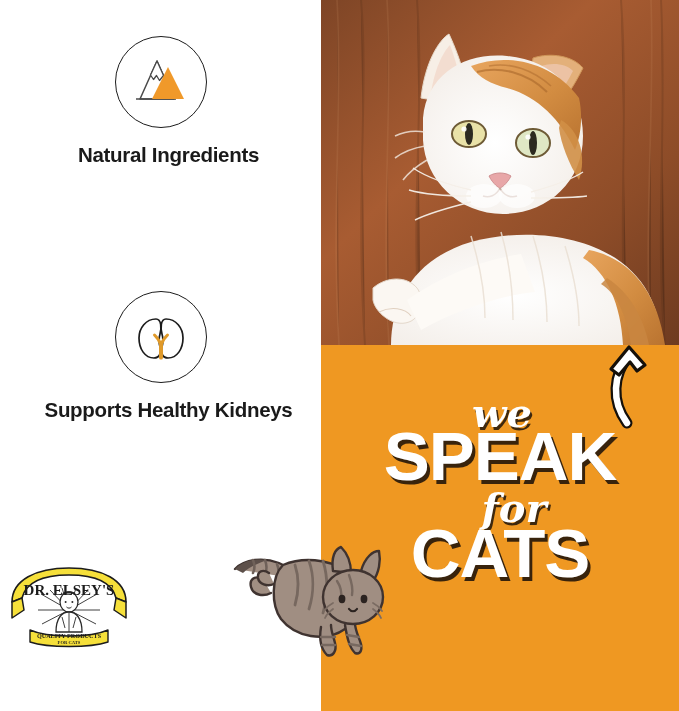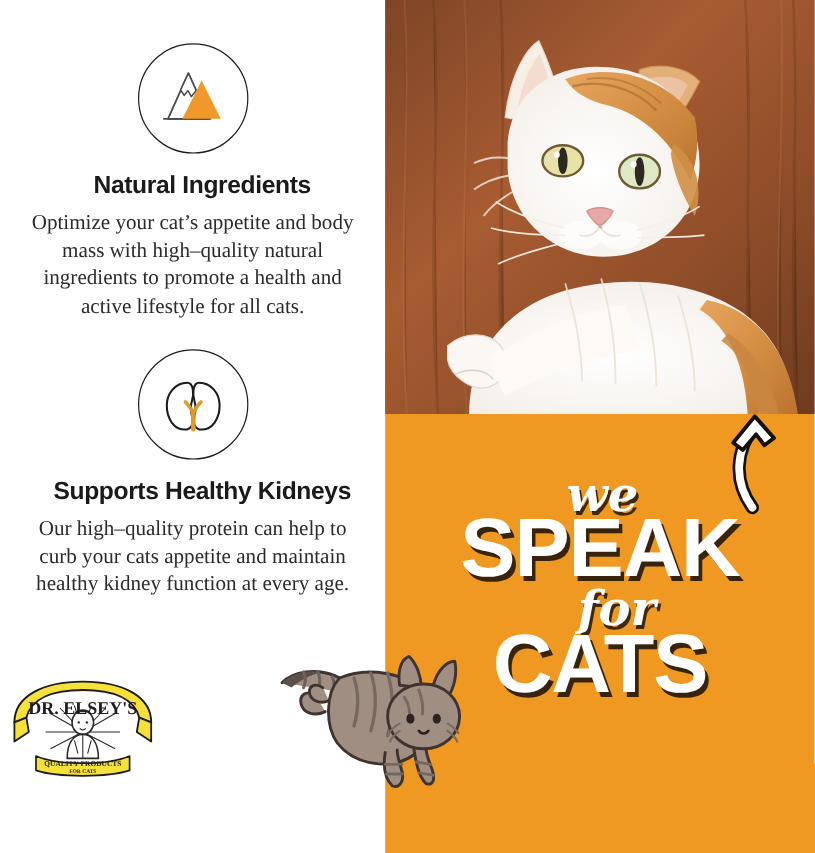--- a/index.html
+++ b/index.html
@@ -180,40 +180,38 @@
           <path d="M24 62 L41 24 L58 62 Z" fill="#ffffff" stroke="#4a4a4a" stroke-width="1.5" stroke-linejoin="round"></path>
           <path d="M34.5 38 L37.5 42.5 L40.5 38.5 L43.5 43.5 L47.5 38.5 L41 24 Z" fill="#ffffff" stroke="#4a4a4a" stroke-width="1.3" stroke-linejoin="round"></path>
           <line x1="20" y1="62" x2="60" y2="62" stroke="#4a4a4a" stroke-width="1.5"></line>
 
           <path d="M36 62 L52 30 L68 62 Z" fill="#f0992a"></path>
         </svg>
       </div>
 
       <div class="feature-title">Natural Ingredients</div>
 
-      <div class="feature-body">Optimize your cat’s appetite and body mass with high–quality natural ingredients to promote a health and active lifestyle for all cats.</div>
     </div>
 
     <div class="feature feature-2">
 
       <div class="icon-circle">
         <svg width="90" height="90" viewBox="0 0 90 90">
 
           <path d="M40 27 C30 27 23 36 23 46 C23 57 29 66 38 66 C43.5 66 45.5 61 44 55 C42.8 50.3 42.6 46.6 44 42 C45.6 36.3 45.5 27 40 27 Z" fill="#ffffff" stroke="#1c1c1c" stroke-width="1.7" stroke-linejoin="round"></path>
 
           <path d="M50 27 C60 27 67 36 67 46 C67 57 61 66 52 66 C46.5 66 44.5 61 46 55 C47.2 50.3 47.4 46.6 46 42 C44.4 36.3 44.5 27 50 27 Z" fill="#ffffff" stroke="#1c1c1c" stroke-width="1.7" stroke-linejoin="round"></path>
 
           <path d="M38.5 43 C41 45.5 43.5 48.5 44.6 52 L44.6 66 M51.5 43 C49 45.5 46.5 48.5 45.4 52 L45.4 66" fill="none" stroke="#e09a2a" stroke-width="3" stroke-linecap="round"></path>
           <rect x="43.3" y="51" width="3.4" height="15" fill="#e09a2a"></rect>
         </svg>
       </div>
 
       <div class="feature-title">Supports Healthy Kidneys</div>
 
-      <div class="feature-body">Our high–quality protein can help to curb your cats appetite and maintain healthy kidney function at every age.</div>
     </div>
 
     <div class="logo-wrap">
       <svg width="122" height="86" viewBox="0 0 122 86">
 
         <path d="M4 40 C4 18 28 6 61 6 C94 6 118 18 118 40 L108 36 C104 20 86 13 61 13 C36 13 18 20 14 36 Z" fill="#f6e03a" stroke="#1c1c1c" stroke-width="1.6" stroke-linejoin="round"></path>
 
         <path d="M4 40 L4 56 L16 48 L14 36 Z" fill="#f6e03a" stroke="#1c1c1c" stroke-width="1.5" stroke-linejoin="round"></path>
         <path d="M118 40 L118 56 L106 48 L108 36 Z" fill="#f6e03a" stroke="#1c1c1c" stroke-width="1.5" stroke-linejoin="round"></path>
 

